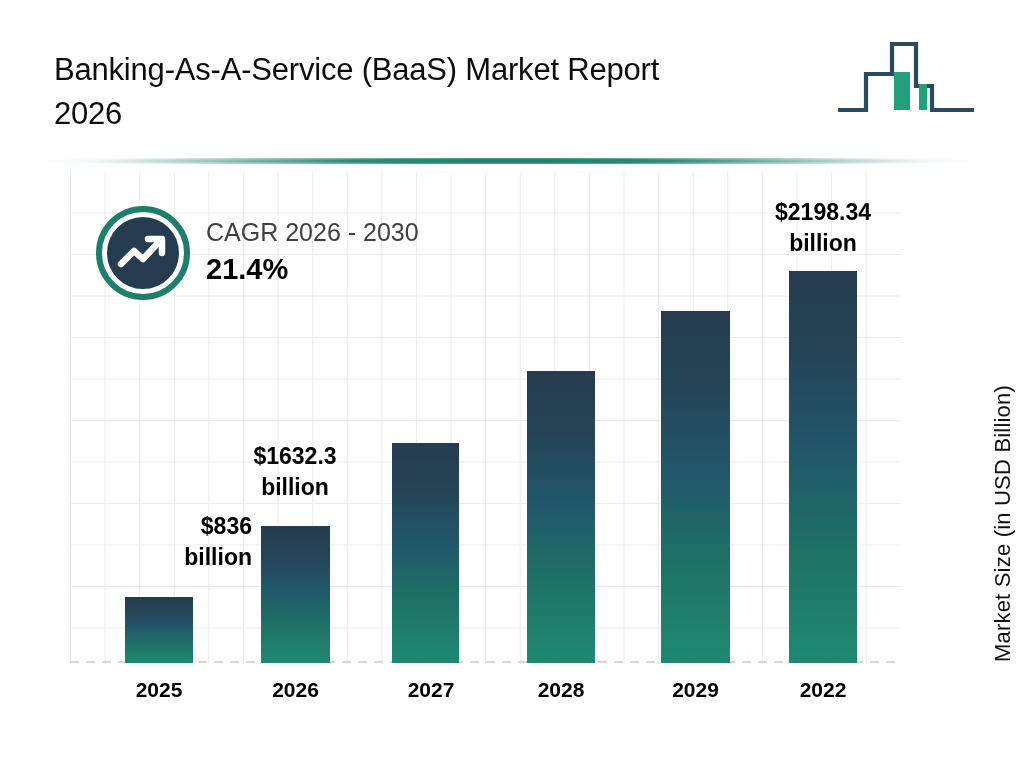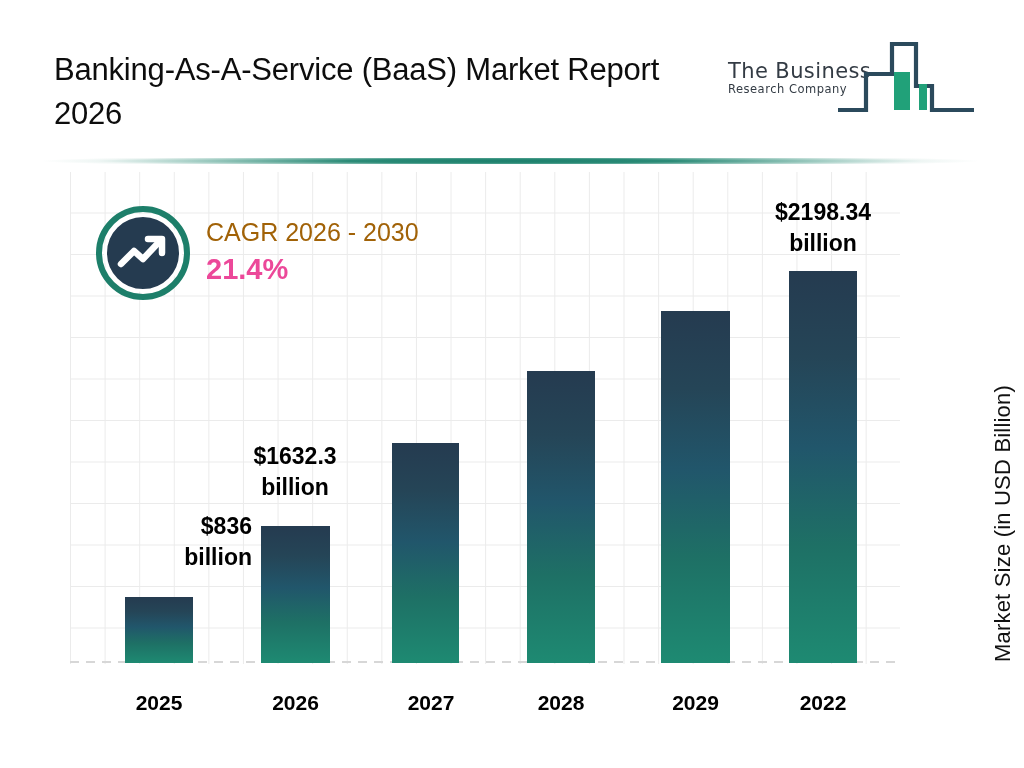--- a/index.html
+++ b/index.html
@@ -143,21 +143,20 @@
   }
 
   
   .xtick {
     position: absolute;
     top: 678px;
     text-align: center;
     font-size: 21px;
     font-weight: bold;
     color: #000000;
-    margin-top: 13px;
   }
 
   
   #ylabel {
     position: absolute;
     right: 2px;
     top: 282px;
     width: 32px;
     height: 380px;
     font-size: 22px;
@@ -183,45 +182,41 @@
     width: 94px;
     height: 94px;
   }
   #cagr-text {
     position: absolute;
     left: 110px;
     top: 12px;
   }
   #cagr-period {
     font-size: 25px;
-    color: #a16207;
+    color: #404040;
     line-height: 1.15;
     white-space: nowrap;
   }
   #cagr-value {
     font-size: 29px;
     font-weight: bold;
-    color: #ec4899;
+    color: #000000;
     line-height: 1.3;
     margin-top: 4px;
   }
 </style>
 </head>
 <body>
 
 <div id="page">
 
   <div id="header">
     <div id="title">Banking-As-A-Service (BaaS) Market Report 2026</div>
 
     <div id="logo">
-      <div id="logo-text">
-        <div id="logo-line1">The Business</div>
-        <div id="logo-line2">Research Company</div>
-      </div>
       <svg id="logo-mark" viewBox="0 0 140 92" xmlns="http://www.w3.org/2000/svg">
 
         <path d="M2 76 H30 V40 H56 V10 H80 V52 H96 V76 H138" fill="none" stroke="#2b4a5c" stroke-width="4.2" stroke-linejoin="miter"></path>
 
         <rect x="58" y="38" width="16" height="38" fill="#21a179"></rect>
         <rect x="83" y="50" width="8" height="26" fill="#21a179"></rect>
       </svg>
     </div>
   </div>
 

